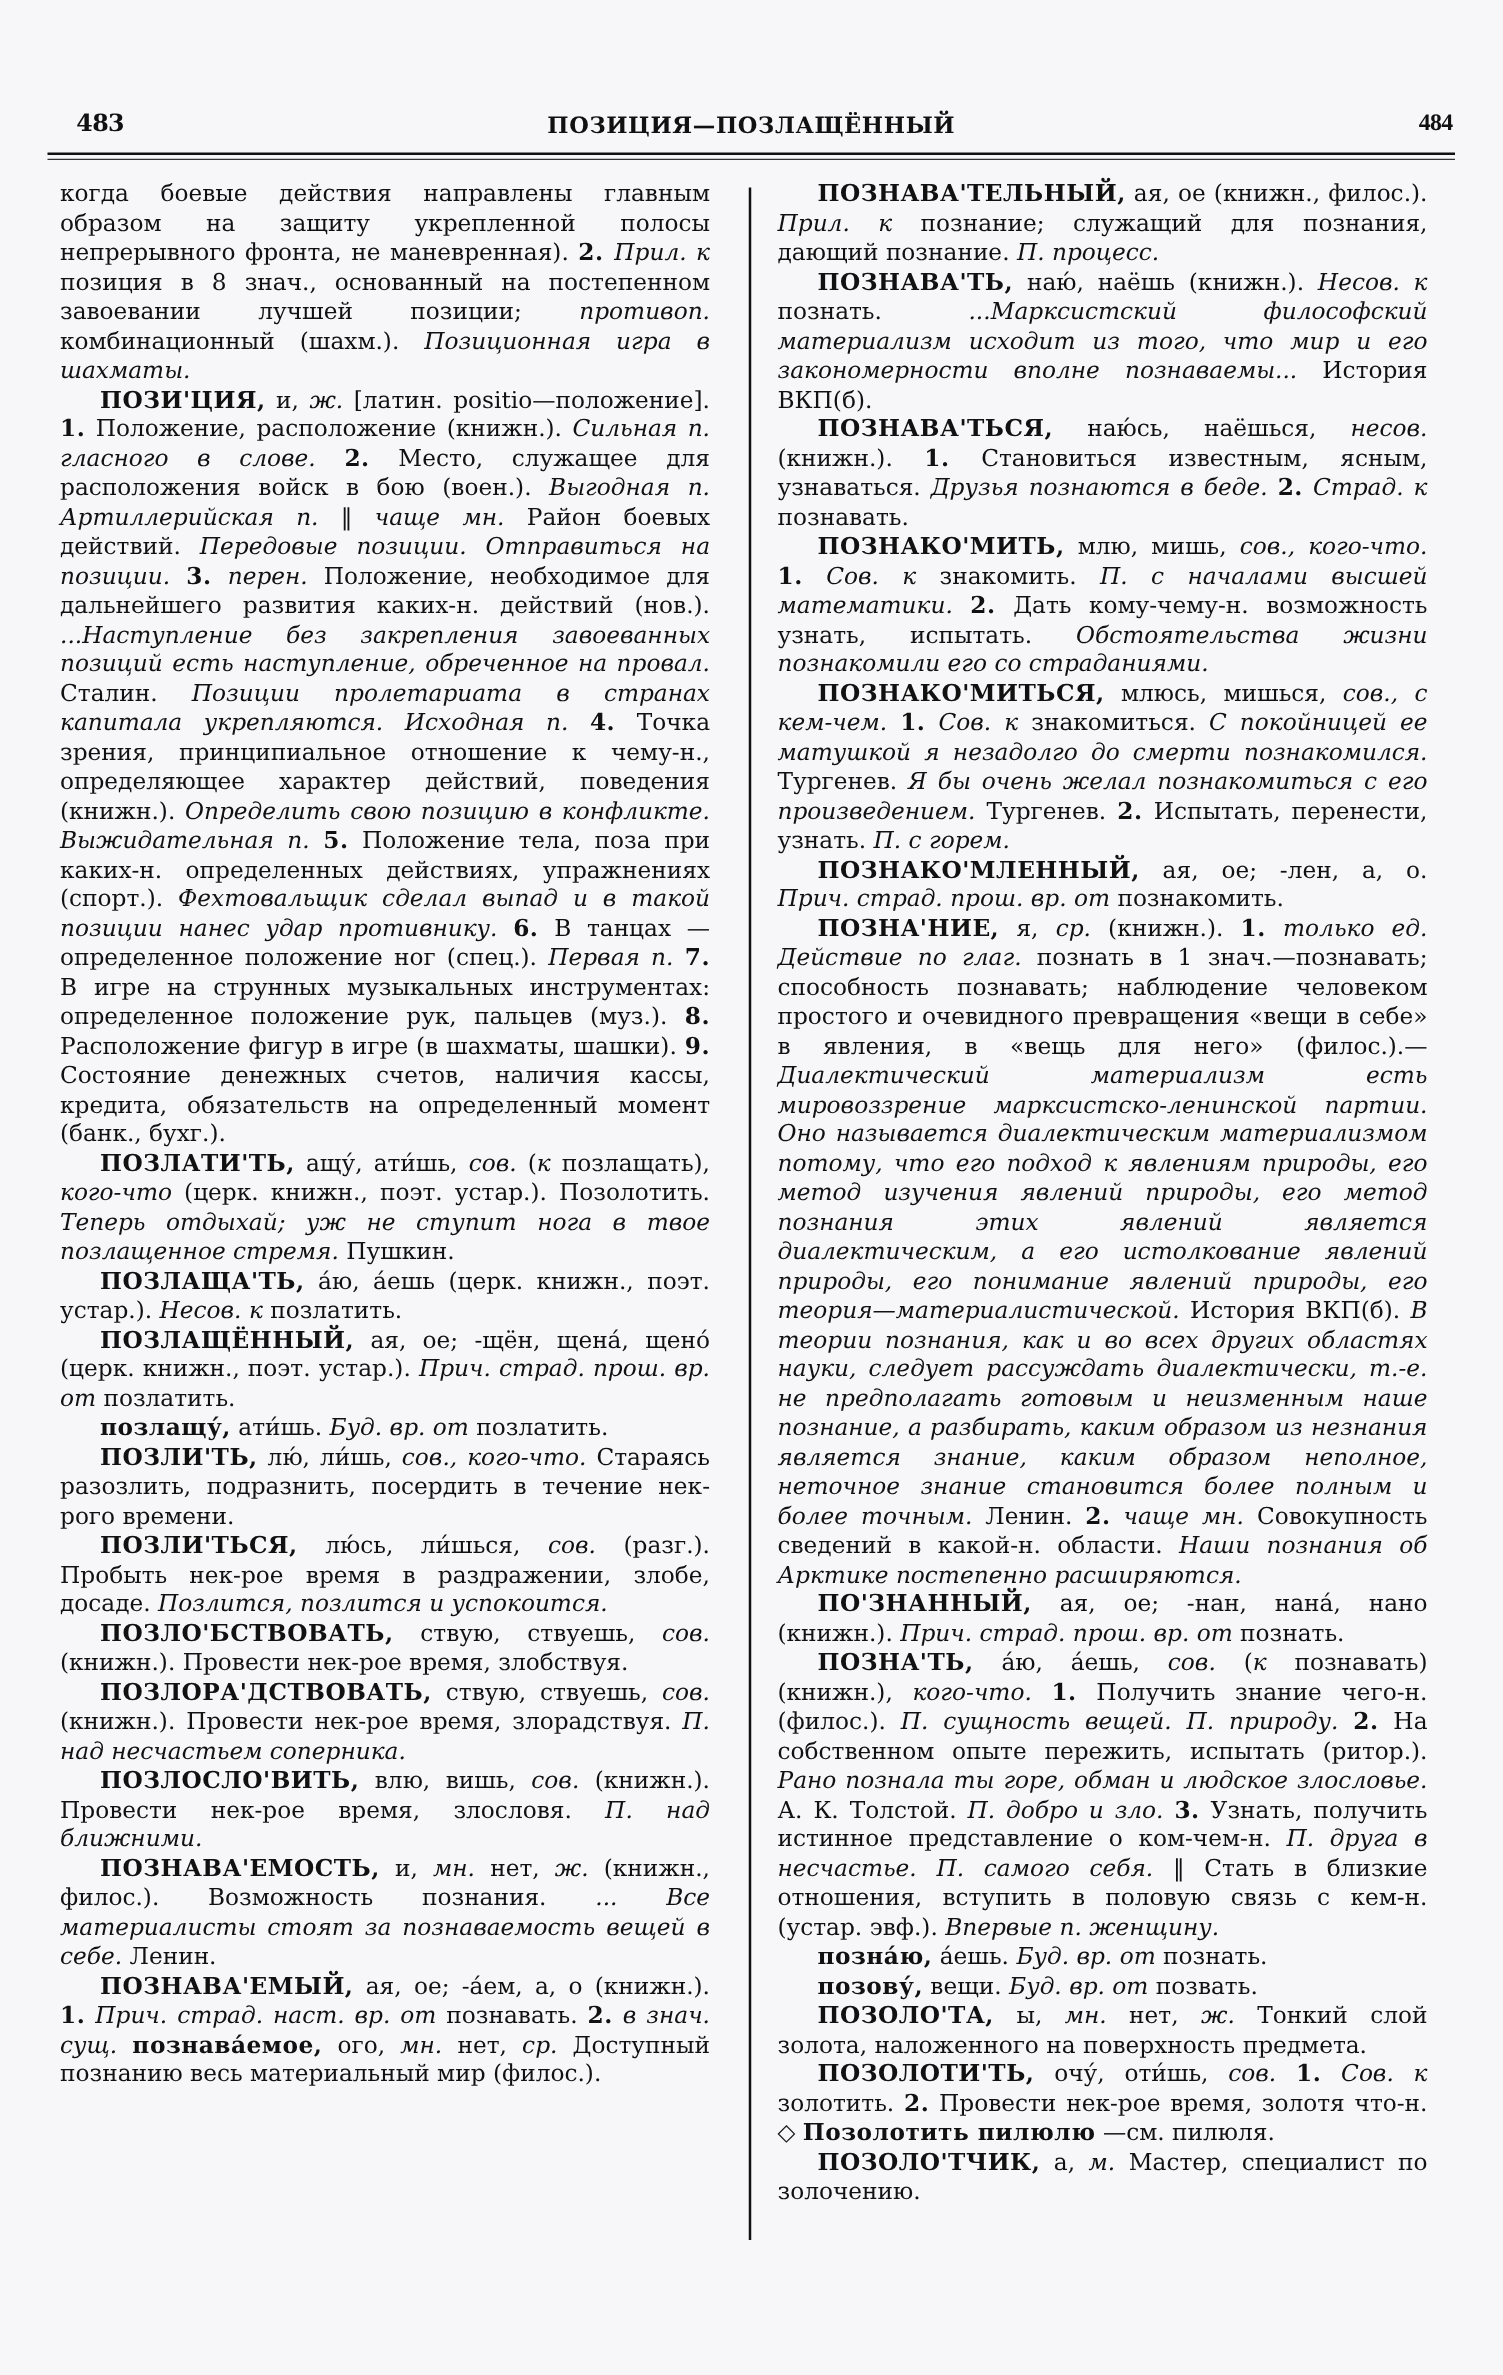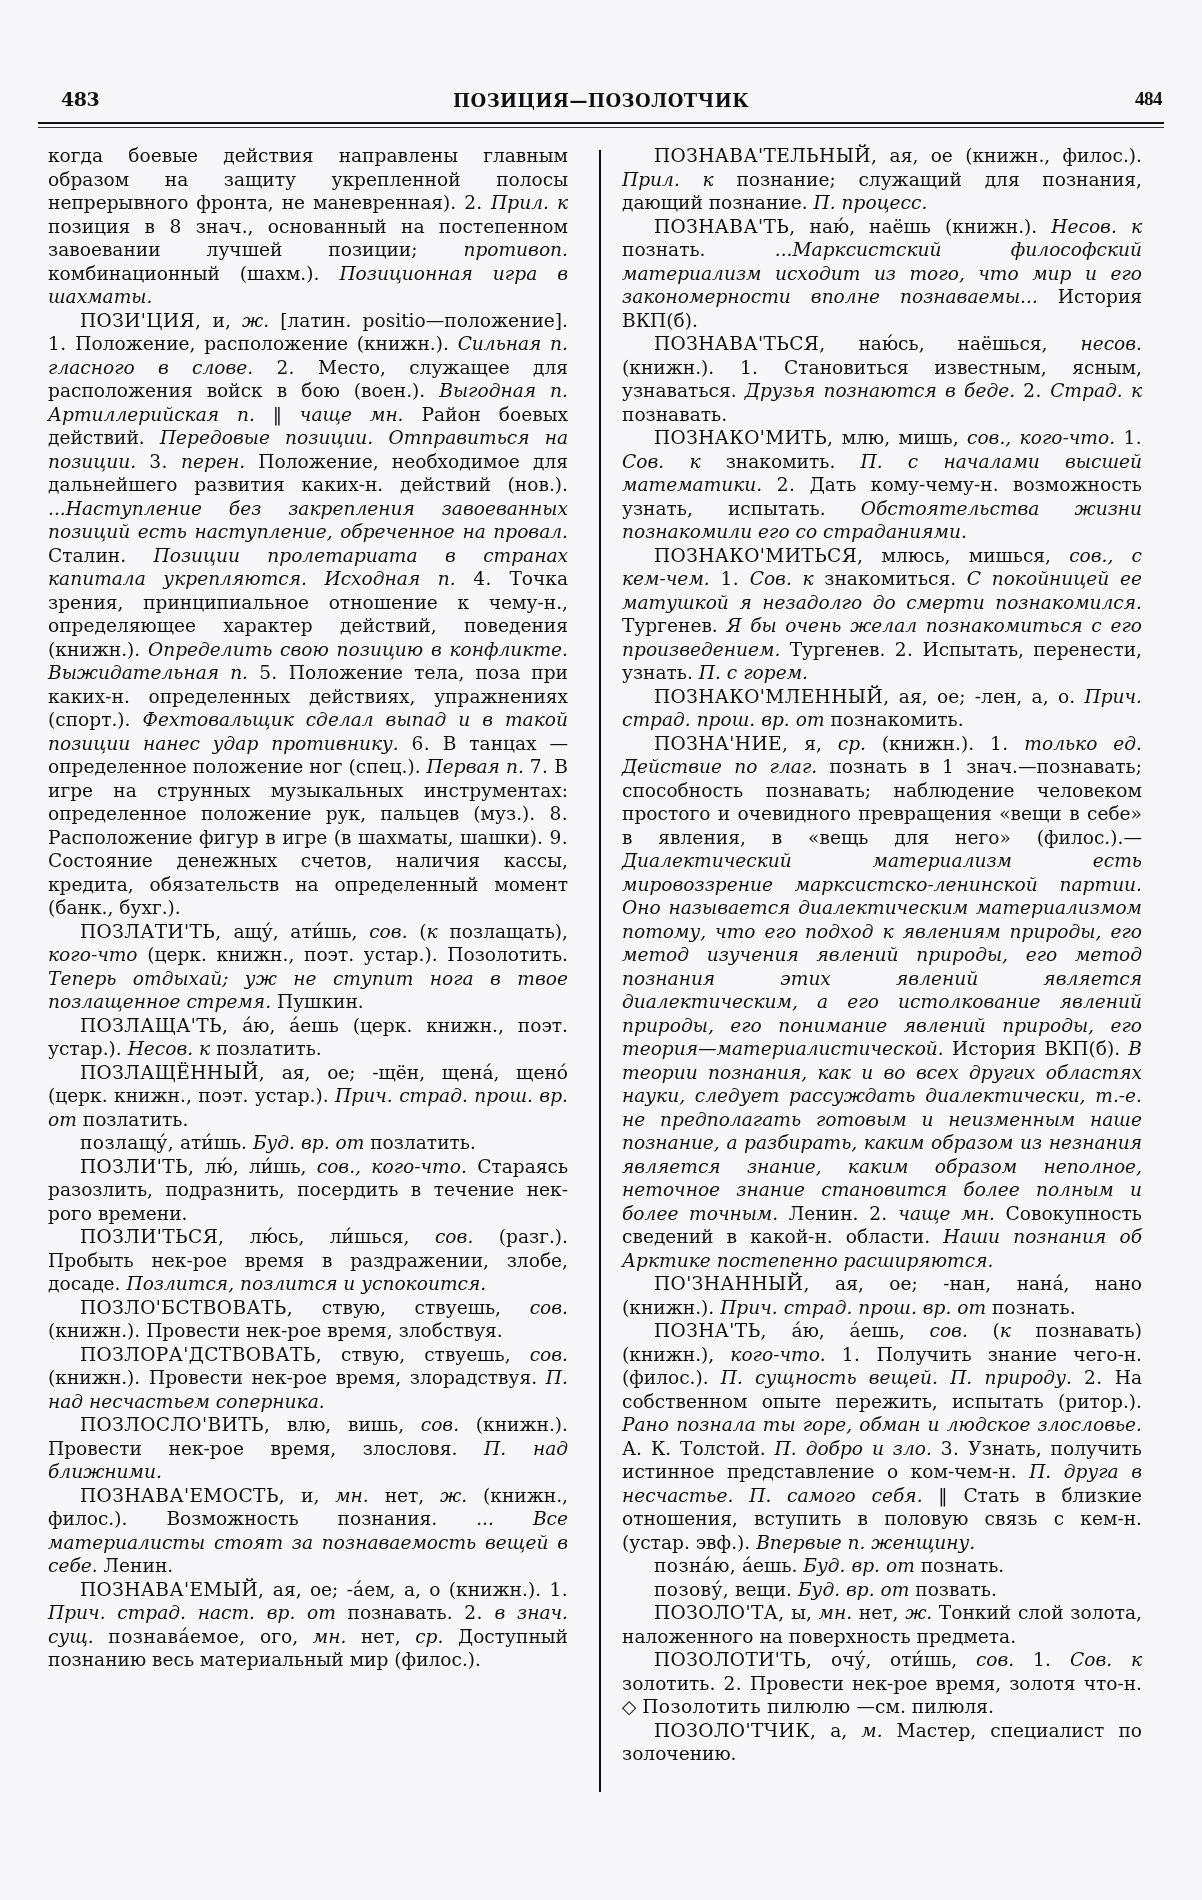--- a/index.html
+++ b/index.html
@@ -13,29 +13,29 @@
              font-weight: bold; font-size: 18px; letter-spacing: 0.5px; }
   .rule1 { position: absolute; left: 38px; right: 38px; top: 122px; height: 0; border-top: 2px solid #111; }
   .rule2 { position: absolute; left: 38px; right: 38px; top: 127px; height: 0; border-top: 1px solid #333; }
   .col { position: absolute; top: 144px; width: 520px; font-size: 18.6px; line-height: 23.5px;
          text-align: justify; hyphens: manual; }
   .col.left { left: 48px; }
   .col.right { left: 622px; }
   .divider { position: absolute; left: 599px; top: 150px; width: 0; height: 1642px; border-left: 2.5px solid #111; }
   .para { margin: 0; text-indent: 32px; }
   .para.cont { text-indent: 0; }
-  .b { font-weight: normal; letter-spacing: 0.4px; }
+  .b { font-weight: bold; letter-spacing: 0.4px; }
   .i { font-style: italic; }
 </style>
 </head>
 <body>
 
 <div class="header">
   <span class="pnum left">483</span>
-  <span class="running">ПОЗИЦИЯ—ПОЗОЛОТЧИК</span>
+  <span class="running">ПОЗИЦИЯ—ПОЗЛАЩЁННЫЙ</span>
   <span class="pnum right">484</span>
 </div>
 <div class="rule1"></div>
 <div class="rule2"></div>
 
 <div class="col left">
     <p class="para cont"><span>когда боевые действия направлены главным образом на защиту укрепленной полосы непрерывного фронта, не маневренная). </span><span class="b">2. </span><span class="i">Прил.</span><span> </span><span class="i">к</span><span> позиция в 8 знач., основанный на постепенном завоевании лучшей позиции; </span><span class="i">противоп.</span><span> комбинационный (шахм.). </span><span class="i">Позиционная игра в шахматы.</span></p>
     <p class="para"><span class="b">ПОЗИ'ЦИЯ,</span><span> и, </span><span class="i">ж.</span><span> [латин. positio—положение]. </span><span class="b">1.</span><span> Положение, расположение (книжн.). </span><span class="i">Сильная п. гласного в слове.</span><span> </span><span class="b">2.</span><span> Место, служащее для расположения войск в бою (воен.). </span><span class="i">Выгодная п. Артиллерийская п.</span><span> ‖ </span><span class="i">чаще мн.</span><span> Район боевых действий. </span><span class="i">Передовые позиции. Отправиться на позиции.</span><span> </span><span class="b">3.</span><span> </span><span class="i">перен.</span><span> Положение, необходимое для дальнейшего развития каких-н. действий (нов.). </span><span class="i">...Наступление без закрепления завоеванных позиций есть наступление, обреченное на провал.</span><span> Сталин. </span><span class="i">Позиции пролетариата в странах капитала укрепляются. Исходная п.</span><span> </span><span class="b">4.</span><span> Точка зрения, принципиальное отношение к чему-н., определяющее характер действий, поведения (книжн.). </span><span class="i">Определить свою позицию в конфликте. Выжидательная п.</span><span> </span><span class="b">5.</span><span> Положение тела, поза при каких-н. определенных действиях, упражнениях (спорт.). </span><span class="i">Фехтовальщик сделал выпад и в такой позиции нанес удар противнику.</span><span> </span><span class="b">6.</span><span> В танцах — определенное положение ног (спец.). </span><span class="i">Первая п.</span><span> </span><span class="b">7.</span><span> В игре на струнных музыкальных инструментах: определенное положение рук, пальцев (муз.). </span><span class="b">8.</span><span> Расположение фигур в игре (в шахматы, шашки). </span><span class="b">9.</span><span> Состояние денежных счетов, наличия кассы, кредита, обязательств на определенный момент (банк., бухг.).</span></p>
     <p class="para"><span class="b">ПОЗЛАТИ'ТЬ,</span><span> ащу́, ати́шь, </span><span class="i">сов.</span><span> (</span><span class="i">к</span><span> позлащать), </span><span class="i">кого-что</span><span> (церк. книжн., поэт. устар.). Позолотить. </span><span class="i">Теперь отдыхай; уж не ступит нога в твое позлащенное стремя.</span><span> Пушкин.</span></p>
     <p class="para"><span class="b">ПОЗЛАЩА'ТЬ,</span><span> а́ю, а́ешь (церк. книжн., поэт. устар.). </span><span class="i">Несов.</span><span> </span><span class="i">к</span><span> позлатить.</span></p>

